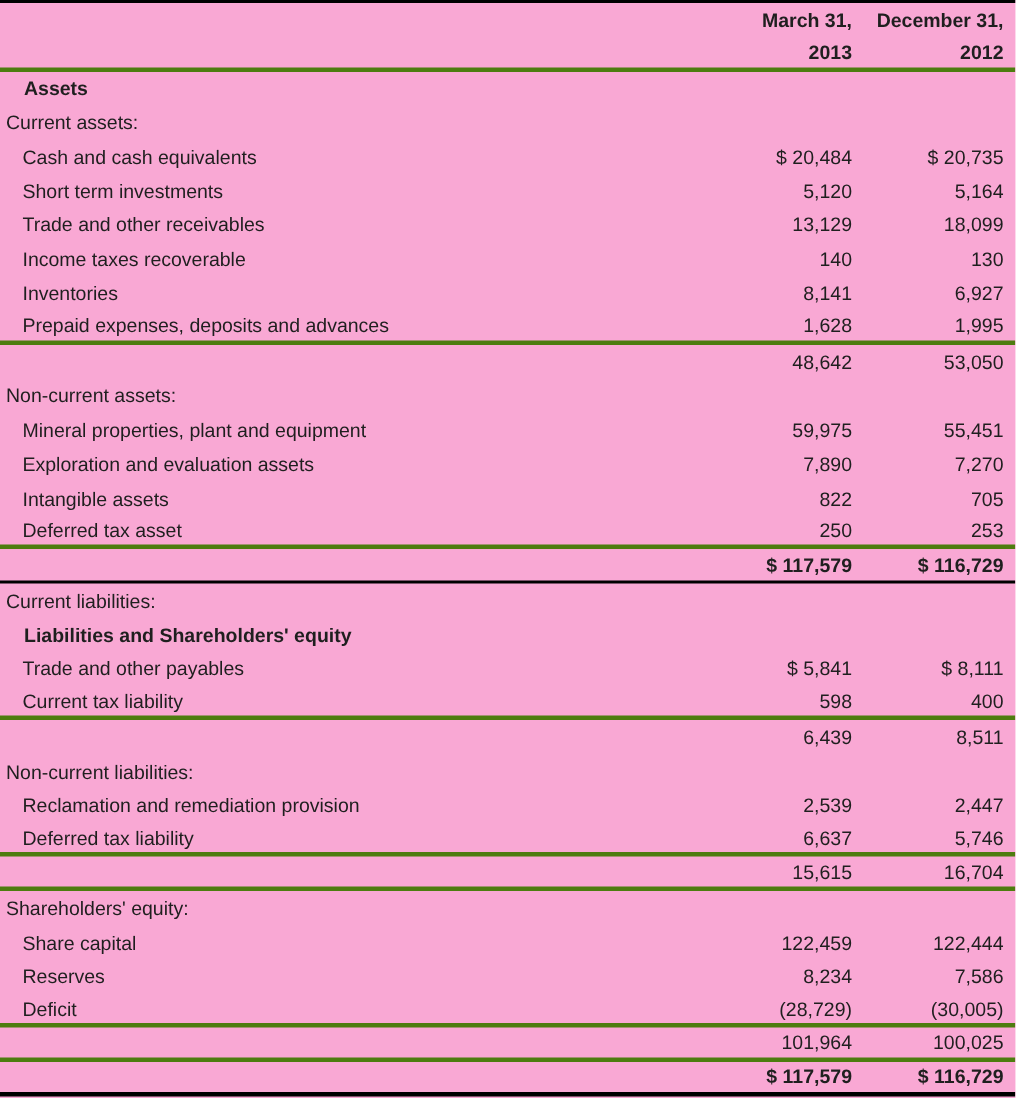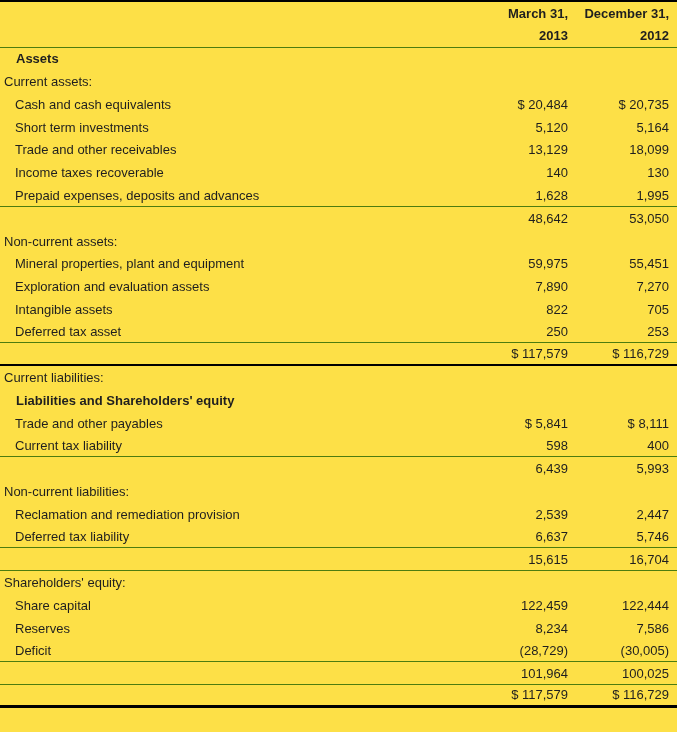--- a/index.html
+++ b/index.html
@@ -1,19 +1,19 @@
 <!DOCTYPE html>
 <html><head>
 <meta charset="utf-8">
 <style>
   html,body { margin:0; padding:0; background:#ffffff; }
   .sheet {
     width:677px; height:732px;
     box-sizing:border-box;
-    background:#fde047;
+    background:#f9a8d4;
     border-top:2px solid #000;
     border-bottom:0;
     font-family:"Liberation Sans", sans-serif;
     font-size:13px;
     color:#1f1f1f;
     overflow:hidden;
   }
   .row {
     display:grid;
     grid-template-columns:1fr 95px 105px;
@@ -21,22 +21,22 @@
     align-items:center;
     box-sizing:border-box;
   }
   .cell { white-space:nowrap; overflow:hidden; }
   .cell.label { padding-left:4px; }
   .row.item .cell.label { padding-left:15px; }
   .cell.num  { text-align:right; padding-right:4px; }
   .cell.num2 { padding-right:8px; }
   .row.hdr .cell.num { font-weight:bold; }
   .row.sec .cell.label { font-weight:bold;padding-left:16px; }
-  .row.tot .cell.num { font-weight:normal; }
-  .b1 { border-bottom:1px solid #4d7c0f; }
+  .row.tot .cell.num { font-weight:bold; }
+  .b1 { border-bottom:3px solid #4d7c0f; }
   .b2 { border-bottom:2px solid #000; }
   .b3 { border-bottom:3px solid #000; }
 </style>
 </head>
 <body>
 
 <div class="sheet">
 
   <div class="row hdr">
     <div class="cell label"></div>
@@ -79,20 +79,25 @@
     <div class="cell num">13,129</div>
     <div class="cell num num2">18,099</div>
   </div>
 
   <div class="row item">
     <div class="cell label">Income taxes recoverable</div>
     <div class="cell num">140</div>
     <div class="cell num num2">130</div>
   </div>
 
+  <div class="row item">
+    <div class="cell label">Inventories</div>
+    <div class="cell num">8,141</div>
+    <div class="cell num num2">6,927</div>
+  </div>
 
   <div class="row item b1">
     <div class="cell label">Prepaid expenses, deposits and advances</div>
     <div class="cell num">1,628</div>
     <div class="cell num num2">1,995</div>
   </div>
 
   <div class="row sub">
     <div class="cell label"></div>
     <div class="cell num">48,642</div>
@@ -155,21 +160,21 @@
 
   <div class="row item b1">
     <div class="cell label">Current tax liability</div>
     <div class="cell num">598</div>
     <div class="cell num num2">400</div>
   </div>
 
   <div class="row sub">
     <div class="cell label"></div>
     <div class="cell num">6,439</div>
-    <div class="cell num num2">5,993</div>
+    <div class="cell num num2">8,511</div>
   </div>
 
   <div class="row grp">
     <div class="cell label">Non-current liabilities:</div>
     <div class="cell num"></div>
     <div class="cell num num2"></div>
   </div>
 
   <div class="row item">
     <div class="cell label">Reclamation and remediation provision</div>

